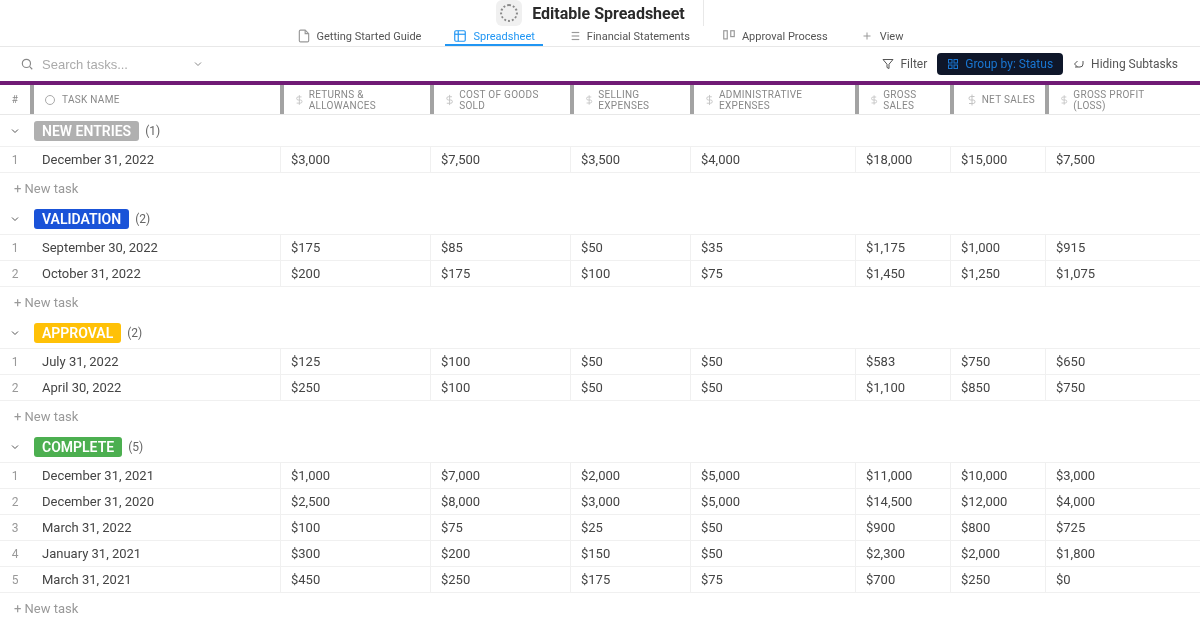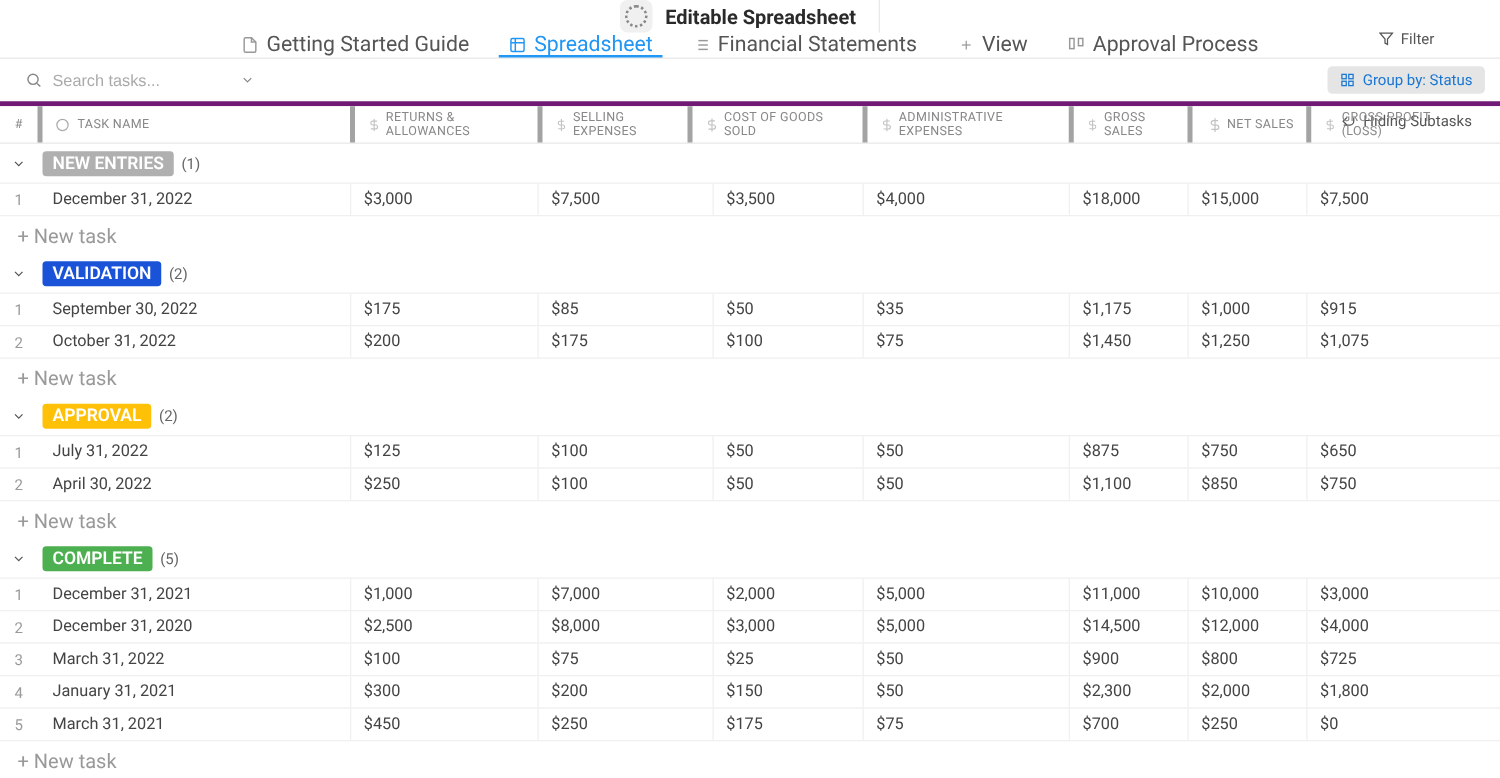--- a/index.html
+++ b/index.html
@@ -2,34 +2,34 @@
 <html><head>
 <meta charset="utf-8">
 <style>
 * { margin: 0; padding: 0; box-sizing: border-box; }
 body { font-family: -apple-system, BlinkMacSystemFont, "Segoe UI", Roboto, sans-serif; font-size: 13px; color: #333; background: #fff; width: 1200px; }
 .header { display: flex; align-items: center; border-bottom: 1px solid #e8e8e8; padding: 0 12px; height: 47px; flex-direction: column; }
 .header-brand { display: flex; align-items: center; gap: 10px; padding-right: 18px; border-right: 1px solid #e8e8e8; height: 100%; }
 .brand-icon { width: 26px; height: 26px; border-radius: 6px; background: #f0f0f0; display: flex; align-items: center; justify-content: center; }
 .brand-title { font-weight: 700; font-size: 16px; color: #2a2a2a; }
 .tabs { display: flex; align-items: center; height: 100%; }
-.tab { display: flex; align-items: center; gap: 6px; padding: 0 16px; height: 100%; color: #555; cursor: pointer; font-size: 17px; position: relative; }
+.tab { display: flex; align-items: center; gap: 6px; padding: 0 16px; height: 100%; color: #555; cursor: pointer; font-size: 11px; position: relative; }
 .tab.active { color: #2196f3; }
 .tab.active::after { content: ""; position: absolute; bottom: 0; left: 8px; right: 8px; height: 2px; background: #2196f3; }
 .tab-icon { width: 14px; height: 14px; display: inline-flex; align-items: center; justify-content: center; opacity: 0.6; }
 .tab.active .tab-icon { opacity: 1; }
 .tab:not(:last-child)::before { content: ""; position: absolute; right: 0; top: 10px; bottom: 10px; width: 1px; background: #eee; }
 .toolbar { display: flex; align-items: center; padding: 0 12px; height: 38px; border-bottom: 4px solid #701a75; }
 .search { display: flex; align-items: center; gap: 8px; padding: 4px 8px; color: #999; width: 200px; position: relative; }
 .search input { border: none; outline: none; font-size: 13px; width: 140px; color: #333; }
 .search input::placeholder { color: #aaa; }
 .search-caret { margin-left: auto; }
-.toolbar-right { margin-left: auto; display: flex; align-items: center; gap: 11px; flex-direction: column; }
+.toolbar-right { margin-left: auto; display: flex; align-items: center; gap: 0; }
 .tbtn { display: flex; align-items: center; gap: 6px; padding: 4px 10px; border-radius: 4px; font-size: 12px; color: #555; cursor: pointer; }
-.tbtn.grouped { background: #e5e5e5; color: #1976d2; }
+.tbtn.grouped { background: #0f172a; color: #1976d2; }
 .table-header { display: flex; align-items: center; border-bottom: 1px solid #e8e8e8; height: 30px; background: #fff; }
 .col { display: flex; align-items: center; padding: 0 10px; font-size: 10px; color: #888; letter-spacing: 0.3px; border-left: 4px solid #a3a3a3; height: 100%; }
 .col.first { border-left: none; }
 .col-num { width: 30px; justify-content: center; }
 .col-task { width: 250px; }
 .col-money { justify-content: flex-end; }
 .col-1 { width: 150px; }
 .col-2 { width: 140px; }
 .col-3 { width: 120px; }
 .col-4 { width: 165px; }
@@ -43,21 +43,21 @@
 .group-badge { padding: 2px 8px; border-radius: 3px; font-size: 14px; font-weight: 600; color: #fff; }
 .badge-new { background: #b0b0b0; }
 .badge-validation { background: #1a53d8; }
 .badge-approval { background: #ffc107; }
 .badge-complete { background: #4caf50; }
 .group-count { margin-left: 6px; color: #666; font-size: 12px; }
 .data-row { display: flex; align-items: center; height: 27px; background: #fff; border-top: 1px solid #f0f0f0; border-bottom: 1px solid #f0f0f0; margin-top: -1px; }
 .cell { padding: 0 10px; font-size: 13px; color: #444; display: flex; align-items: center; height: 100%; border-left: 1px solid #f0f0f0; }
 .cell.num { width: 30px; justify-content: center; color: #999; font-size: 12px; border-left: none; }
 .cell.task { width: 250px; border-left: none; padding-left: 12px; }
-.new-task { display: flex; align-items: center; height: 30px; padding: 0 14px; color: #999; font-size: 16px; cursor: pointer; }
+.new-task { display: flex; align-items: center; height: 30px; padding: 0 14px; color: #999; font-size: 13px; cursor: pointer; }
 .spinner { width: 18px; height: 18px; border: 2px dotted #888; border-radius: 50%; }
 svg { display: block; }
 </style>
 </head>
 <body>
 
 <div class="header">
   <div class="header-brand">
     <div class="brand-icon">
         <div class="spinner"></div>
@@ -92,35 +92,35 @@
             <line x1="8" y1="18" x2="21" y2="18"></line>
             <line x1="3" y1="6" x2="3" y2="6"></line>
             <line x1="3" y1="12" x2="3" y2="12"></line>
             <line x1="3" y1="18" x2="3" y2="18"></line>
           </svg>
         </span>
       <span>Financial Statements</span>
     </div>
     <div class="tab">
       <span class="tab-icon">
+          <svg width="14" height="14" viewBox="0 0 24 24" fill="none" stroke="currentColor" stroke-width="2">
+            <rect x="3" y="3" width="6" height="14"></rect>
+            <rect x="15" y="3" width="6" height="10"></rect>
+          </svg>
+        </span>
+      <span>Approval Process</span>
+    </div>
+    <div class="tab">
+      <span class="tab-icon">
           <svg width="12" height="12" viewBox="0 0 24 24" fill="none" stroke="currentColor" stroke-width="2">
             <line x1="12" y1="5" x2="12" y2="19"></line>
             <line x1="5" y1="12" x2="19" y2="12"></line>
           </svg>
         </span>
       <span>View</span>
-    </div>
-    <div class="tab">
-      <span class="tab-icon">
-          <svg width="14" height="14" viewBox="0 0 24 24" fill="none" stroke="currentColor" stroke-width="2">
-            <rect x="3" y="3" width="6" height="14"></rect>
-            <rect x="15" y="3" width="6" height="10"></rect>
-          </svg>
-        </span>
-      <span>Approval Process</span>
     </div>
   </div>
 </div>
 
 <div class="toolbar">
   <div class="search">
     <span>
         <svg width="14" height="14" viewBox="0 0 24 24" fill="none" stroke="#888" stroke-width="2">
           <circle cx="11" cy="11" r="7"></circle>
           <line x1="21" y1="21" x2="16.65" y2="16.65"></line>
@@ -175,33 +175,33 @@
       </span>
     <span>TASK NAME</span>
   </div>
   <div class="col col-1 col-money">
       <svg class="dollar-icon" viewBox="0 0 24 24" fill="none" stroke="#888" stroke-width="2">
         <line x1="12" y1="1" x2="12" y2="23"></line>
         <path d="M17 5H9.5a3.5 3.5 0 0 0 0 7h5a3.5 3.5 0 0 1 0 7H6"></path>
       </svg>
       <span>RETURNS &amp; ALLOWANCES</span>
     </div>
+  <div class="col col-2 col-money">
+      <svg class="dollar-icon" viewBox="0 0 24 24" fill="none" stroke="#888" stroke-width="2">
+        <line x1="12" y1="1" x2="12" y2="23"></line>
+        <path d="M17 5H9.5a3.5 3.5 0 0 0 0 7h5a3.5 3.5 0 0 1 0 7H6"></path>
+      </svg>
+      <span>COST OF GOODS SOLD</span>
+    </div>
   <div class="col col-3 col-money">
       <svg class="dollar-icon" viewBox="0 0 24 24" fill="none" stroke="#888" stroke-width="2">
         <line x1="12" y1="1" x2="12" y2="23"></line>
         <path d="M17 5H9.5a3.5 3.5 0 0 0 0 7h5a3.5 3.5 0 0 1 0 7H6"></path>
       </svg>
       <span>SELLING EXPENSES</span>
-    </div>
-  <div class="col col-2 col-money">
-      <svg class="dollar-icon" viewBox="0 0 24 24" fill="none" stroke="#888" stroke-width="2">
-        <line x1="12" y1="1" x2="12" y2="23"></line>
-        <path d="M17 5H9.5a3.5 3.5 0 0 0 0 7h5a3.5 3.5 0 0 1 0 7H6"></path>
-      </svg>
-      <span>COST OF GOODS SOLD</span>
     </div>
   <div class="col col-4 col-money">
       <svg class="dollar-icon" viewBox="0 0 24 24" fill="none" stroke="#888" stroke-width="2">
         <line x1="12" y1="1" x2="12" y2="23"></line>
         <path d="M17 5H9.5a3.5 3.5 0 0 0 0 7h5a3.5 3.5 0 0 1 0 7H6"></path>
       </svg>
       <span>ADMINISTRATIVE EXPENSES</span>
     </div>
   <div class="col col-5 col-money">
       <svg class="dollar-icon" viewBox="0 0 24 24" fill="none" stroke="#888" stroke-width="2">
@@ -293,21 +293,21 @@
       <span class="group-badge badge-approval">APPROVAL</span>
       <span class="group-count">(2)</span>
     </div>
     <div class="data-row">
       <div class="cell num">1</div>
       <div class="cell task">July 31, 2022</div>
       <div class="cell col-1">$125</div>
       <div class="cell col-2">$100</div>
       <div class="cell col-3">$50</div>
       <div class="cell col-4">$50</div>
-      <div class="cell col-5">$875</div>
+      <div class="cell col-5">$583</div>
       <div class="cell col-6">$750</div>
       <div class="cell col-7">$650</div>
       <div class="col-extra"></div>
     </div>
     <div class="data-row">
       <div class="cell num">2</div>
       <div class="cell task">April 30, 2022</div>
       <div class="cell col-1">$250</div>
       <div class="cell col-2">$100</div>
       <div class="cell col-3">$50</div>

